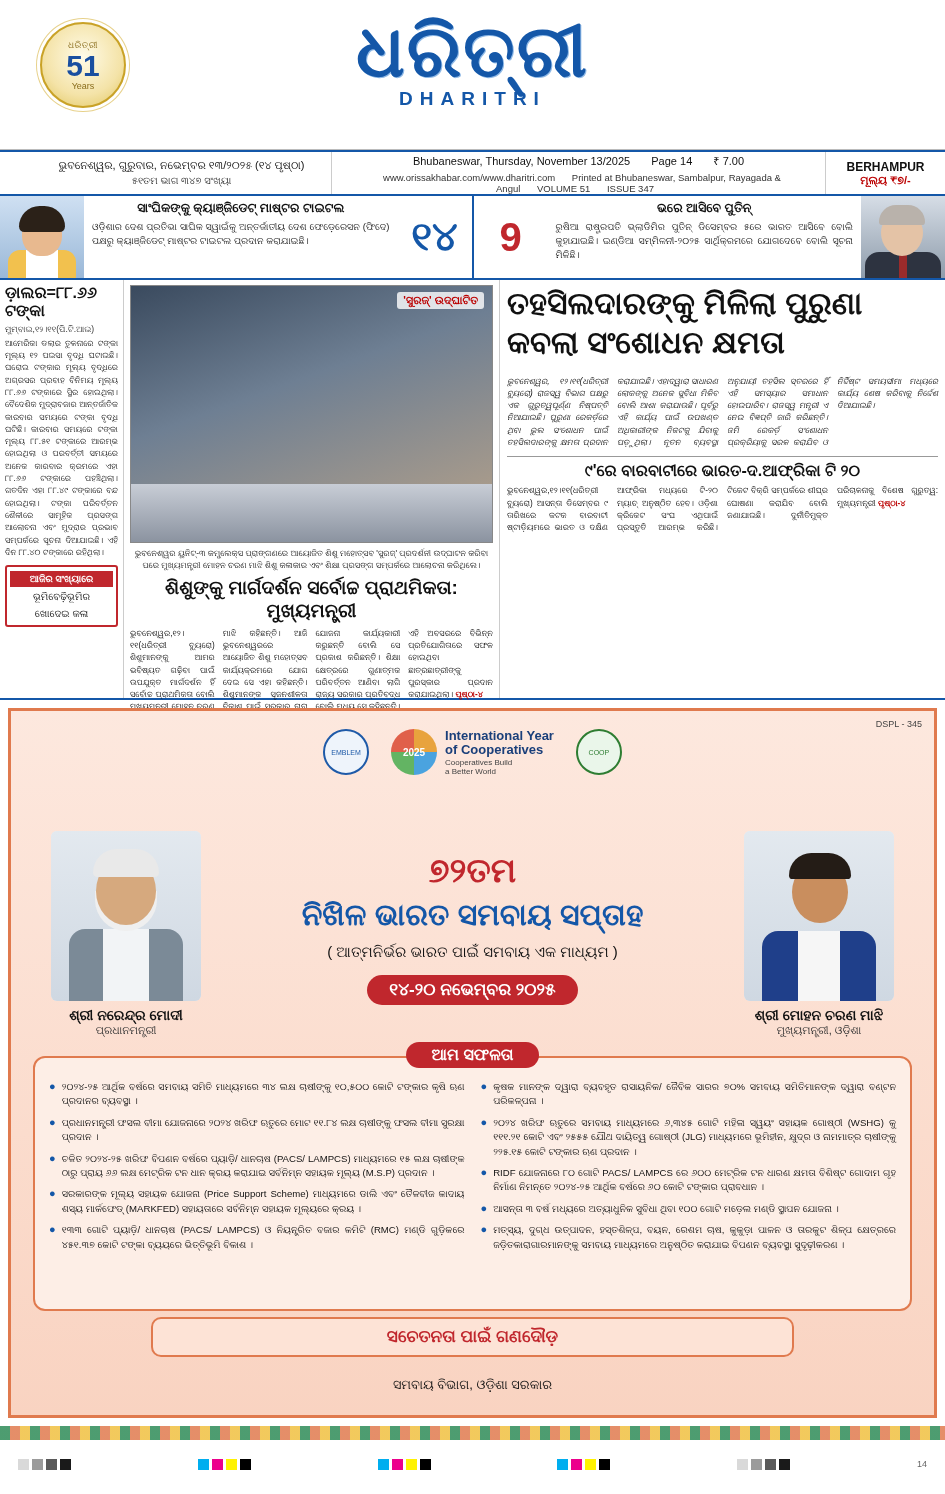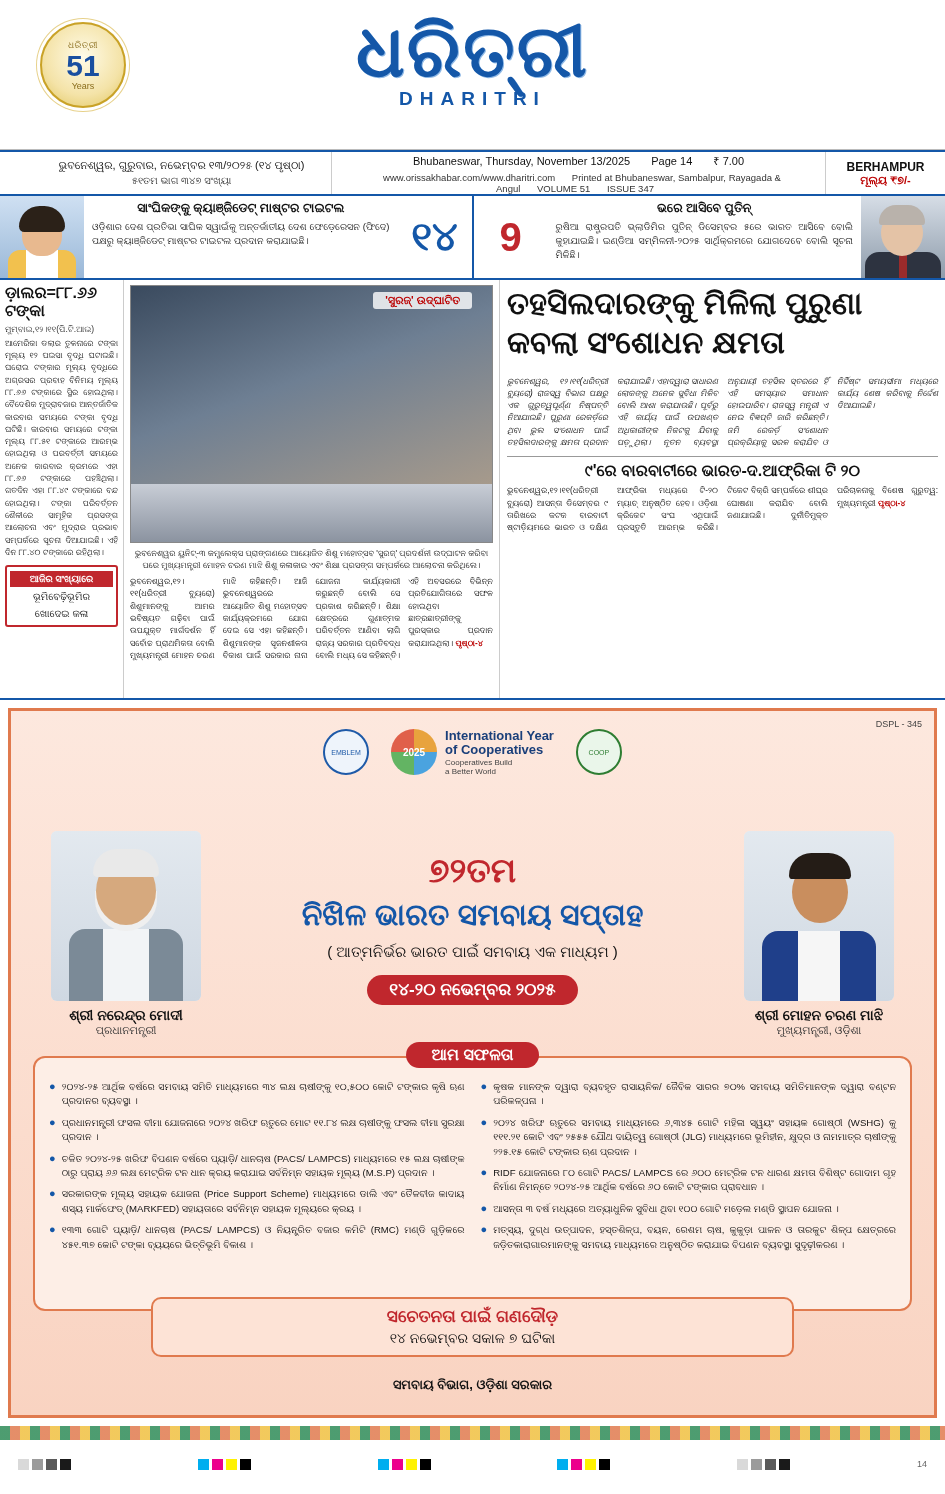--- a/index.html
+++ b/index.html
@@ -108,21 +108,21 @@
   .redbox .rb-h { background:#c0272d; color:#fff; font-size:9.5px; padding:2px 0; font-weight:bold; }
   .redbox .rb-b { font-size: 10px; line-height:1.4; margin-top:3px; color:#111; }
 
   .photo-main {
     width: 100%; height: 258px;
     background: linear-gradient(160deg,#3a4a5e,#6e7f93 40%,#b9a389 100%);
     border: 1px solid #888; position: relative; overflow:hidden;
   }
   .pm-people { position:absolute; inset:0; }
   .pm-table { position:absolute; left:0; right:0; bottom:0; height:58px; background:linear-gradient(#c8cdd6,#8b93a0); }
-  .pm-banner { position:absolute; right:20px; top:6px; background:#ffffffcc; color:#b00; font-size:11px; font-weight:bold; padding:2px 12px; border-radius:3px; }
+  .pm-banner { position:absolute; right:8px; top:6px; background:#ffffffcc; color:#b00; font-size:11px; font-weight:bold; padding:2px 6px; border-radius:3px; }
   .caption { font-size: 8.3px; line-height:1.45; text-align:center; margin-top:4px; color:#222; }
   .hl-mid { font-size: 19px; font-weight:bold; text-align:center; margin-top:6px; line-height:1.2; }
   .mid-body { font-size: 8.2px; line-height:1.5; text-align:justify; column-count:4; column-gap:8px; margin-top:5px; }
 
   .hl-right { font-size: 31px; font-weight:bold; line-height:1.25; color:#111; }
   .right-body { font-size: 8.2px; line-height:1.5; text-align:justify; column-count:4; column-gap:9px; margin-top:13px;font-style:italic; }
   .subhead-right { font-size: 16px; font-weight:bold; text-align:center; margin-top:7px; border-top:1px solid #999; padding-top:5px; }
   .right-body2 { font-size:8.2px; line-height:1.5; text-align:justify; column-count:4; column-gap:9px; margin-top:5px; }
   .contd { color:#b00; font-weight:bold; }
 
@@ -185,21 +185,21 @@
   .ach-li .dot { color:#1457a8; font-size:11px; line-height:1.2; }
 
   .gana-box {
     position:absolute; left:140px; right:140px; bottom:58px;
     border:2px solid #e07a4e; border-radius:10px; background:#fde3d6;
     text-align:center; padding:8px 4px;
   }
   .gana-box .g1 { font-size:17px; font-weight:bold; color:#c0272d; }
   .gana-box .g2 { font-size:14px; color:#111; margin-top:4px; }
   .gana-box .g3 { font-size:14px; color:#111; margin-top:3px; }
-  .ad-foot { position:absolute; left:0; right:0; bottom:22px; text-align:center; font-size:13px; font-weight:bold; color:#111; }
+  .ad-foot { position:absolute; left:0; right:0; bottom:22px; text-align:center; font-size:13px; font-weight:normal; color:#111; }
 
   .ad-border-strip { height:14px; background: repeating-linear-gradient(90deg,#2e8b57 0 10px,#e07a4e 10px 20px,#f0c040 20px 30px); opacity:.85; }
 
   
   .footer {
     height: 48px; display:flex; align-items:center; justify-content:space-between;
     padding: 20px 18px; background:#fff;
   }
   .reg-group { display:flex; gap:3px; }
   .reg-group .sw { width:11px; height:11px; }
@@ -297,20 +297,21 @@
       </div>
     </div>
 
     <div class="col-mid">
       <div class="photo-main">
         <div class="pm-people"></div>
         <div class="pm-table"></div>
         <div class="pm-banner">'ସୁରଜ୍' ଉଦ୍‌ଘାଟିତ</div>
       </div>
       <div class="caption">ଭୁବନେଶ୍ୱର ୟୁନିଟ୍‌-୩ କମ୍ପ୍ଲେକ୍ସ ପ୍ରାଙ୍ଗଣରେ ଆୟୋଜିତ ଶିଶୁ ମହୋତ୍ସବ 'ସୁରଜ୍' ପ୍ରଦର୍ଶନୀ ଉଦ୍‌ଘାଟନ କରିବା ପରେ ମୁଖ୍ୟମନ୍ତ୍ରୀ ମୋହନ ଚରଣ ମାଝି ଶିଶୁ କଳାକାର ଏବଂ ଶିକ୍ଷା ପ୍ରସଙ୍ଗ ସମ୍ପର୍କରେ ଆଲୋଚନା କରିଥିଲେ।</div>
+      <div class="hl-mid">ଶିଶୁଙ୍କୁ ମାର୍ଗଦର୍ଶନ ସର୍ବୋଚ୍ଚ ପ୍ରାଥମିକତା: ମୁଖ୍ୟମନ୍ତ୍ରୀ</div>
       <div class="mid-body">
         <span>ଭୁବନେଶ୍ୱର,୧୨।୧୧(ଧରିତ୍ରୀ ବ୍ୟୁରୋ)</span>
         <span>ଶିଶୁମାନଙ୍କୁ ଆମର ଭବିଷ୍ୟତ ଗଢ଼ିବା ପାଇଁ ଉପଯୁକ୍ତ ମାର୍ଗଦର୍ଶନ ହିଁ ସର୍ବୋଚ୍ଚ ପ୍ରାଥମିକତା ବୋଲି ମୁଖ୍ୟମନ୍ତ୍ରୀ ମୋହନ ଚରଣ ମାଝି କହିଛନ୍ତି। ଆଜି ଭୁବନେଶ୍ୱରରେ ଆୟୋଜିତ ଶିଶୁ ମହୋତ୍ସବ କାର୍ଯ୍ୟକ୍ରମରେ ଯୋଗ ଦେଇ ସେ ଏହା କହିଛନ୍ତି। ଶିଶୁମାନଙ୍କ ସୃଜନଶୀଳତା ବିକାଶ ପାଇଁ ସରକାର ନାନା ଯୋଜନା କାର୍ଯ୍ୟକାରୀ କରୁଛନ୍ତି ବୋଲି ସେ ପ୍ରକାଶ କରିଛନ୍ତି। ଶିକ୍ଷା କ୍ଷେତ୍ରରେ ଗୁଣାତ୍ମକ ପରିବର୍ତ୍ତନ ଆଣିବା ଲାଗି ରାଜ୍ୟ ସରକାର ପ୍ରତିବଦ୍ଧ ବୋଲି ମଧ୍ୟ ସେ କହିଛନ୍ତି। ଏହି ଅବସରରେ ବିଭିନ୍ନ ପ୍ରତିଯୋଗିତାରେ ସଫଳ ହୋଇଥିବା ଛାତ୍ରଛାତ୍ରୀଙ୍କୁ ପୁରସ୍କାର ପ୍ରଦାନ କରାଯାଇଥିଲା।</span>
         <span class="contd">ପୃଷ୍ଠା-୪</span>
       </div>
     </div>
 
     <div class="col-right">
       <div class="hl-right">ତହସିଲଦାରଙ୍କୁ ମିଳିଲା ପୁରୁଣା</div>
       <div class="hl-right">କବଲା ସଂଶୋଧନ କ୍ଷମତା</div>
@@ -424,21 +425,20 @@
           <div class="ach-li">
               <span class="dot">●</span>
               <span>ମତ୍ସ୍ୟ, ଦୁଗ୍ଧ ଉତ୍ପାଦନ, ହସ୍ତଶିଳ୍ପ, ବୟନ, ରେଶମ ଚାଷ, କୁକୁଡ଼ା ପାଳନ ଓ ତାରକୁଟ ଶିଳ୍ପ କ୍ଷେତ୍ରରେ ଜଡ଼ିତକାରାଗାରମାନଙ୍କୁ ସମବାୟ ମାଧ୍ୟମରେ ଅନୁଷ୍ଠିତ କରାଯାଇ ବିପଣନ ବ୍ୟବସ୍ଥା ସୁଦୃଢ଼ୀକରଣ ।</span>
             </div>
         </div>
       </div>
     </div>
 
     <div class="gana-box">
       <div class="g1">ସଚେତନତା ପାଇଁ ଗଣଦୌଡ଼</div>
-      <div class="g3">୧୪ ନଭେମ୍ବର       ସକାଳ ୭ ଘଟିକା</div>
     </div>
 
     <div class="ad-foot">ସମବାୟ ବିଭାଗ, ଓଡ଼ିଶା ସରକାର</div>
   </div>
 
   <div class="ad-border-strip"></div>
 
   <div class="footer">
     <div class="reg-group grayset">
       <div class="sw"></div>

